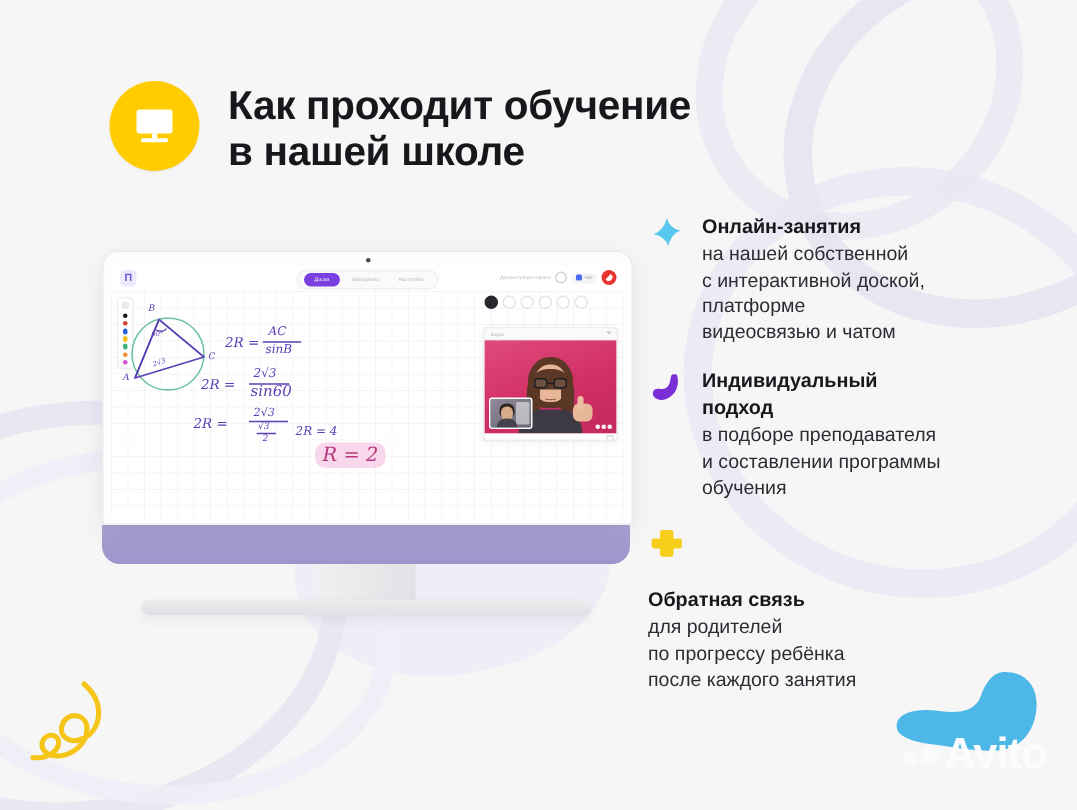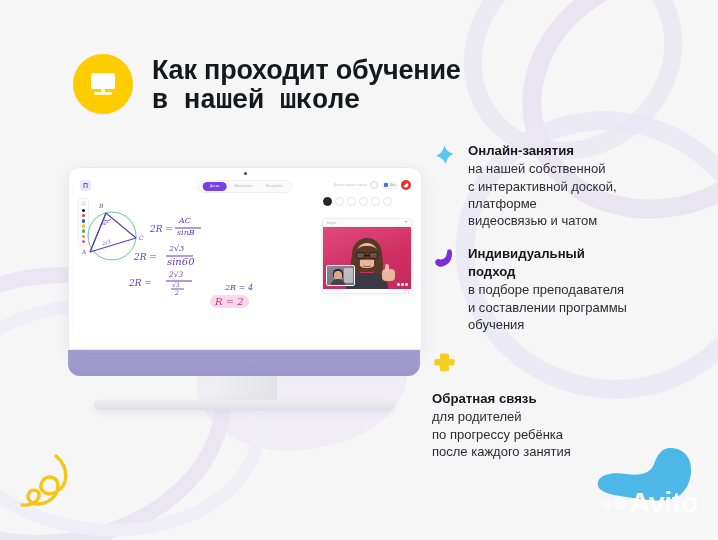--- a/index.html
+++ b/index.html
@@ -50,21 +50,21 @@
     width:60px;height:60px;border-radius:50%;
     background:#fc0;display:flex;align-items:center;justify-content:center;flex:0 0 auto;
     box-shadow:0 1px 2px rgba(0,0,0,.05);
   }
   .badge svg{display:block;}
   .headline{
     margin:0;padding-top:1px;
     font-size:27px;line-height:1.16;font-weight:700;color:#16181c;
     letter-spacing:-.2px;max-width:390px;
   }
-  .headline .l2{display:block;font-family:Liberation Mono, monospace;}
+  .headline .l2{display:block;}
 
   
   .monitor{position:absolute;left:68px;top:167px;width:352px;}
   .screen-shell{
     position:relative;width:352px;height:181px;background:#fdfdfd;
     border:1px solid #ececee;border-radius:11px 11px 3px 3px;
     box-shadow:0 5px 16px rgba(60,50,90,.09);
     overflow:hidden;
   }
   .cam-dot{position:absolute;left:50%;top:4px;width:3px;height:3px;margin-left:-1.5px;border-radius:50%;background:#4a4a52;}
@@ -319,22 +319,22 @@
             <span class="mtxt" style="left:95px;top:76px;font-size:7.5px;">2√3</span>
             <span class="mtxt" style="left:98px;top:87px;font-size:6px;">√3</span>
             <span class="mtxt" style="left:101px;top:95px;font-size:6px;">2</span>
             <svg style="left:92px;top:86px;" width="26" height="2" aria-hidden="true">
                 <line x1="0" y1="1" x2="26" y2="1" stroke="#5b3fb5" stroke-width="1"></line>
               </svg>
             <svg style="left:97px;top:94px;" width="13" height="2" aria-hidden="true">
                 <line x1="0" y1="1" x2="13" y2="1" stroke="#5b3fb5" stroke-width=".9"></line>
               </svg>
 
-            <span class="mtxt" style="left:151px;top:89px;font-size:8px;">2R = 4</span>
-            <span class="hl" style="left:136px;top:101px;font-size:10px;font-style:italic;">R = 2</span>
+            <span class="mtxt" style="left:123px;top:89px;font-size:8px;">2R = 4</span>
+            <span class="hl" style="left:136px;top:101px;font-size:13px;font-style:italic;">R = 2</span>
           </div>
 
           <div class="video">
             <div class="video-head">
               <span class="vh-t">Видео</span>
               <span class="vh-c"></span>
             </div>
             <div class="video-body">
               <div class="v-wall"></div>
               <div class="v-hair"></div>

